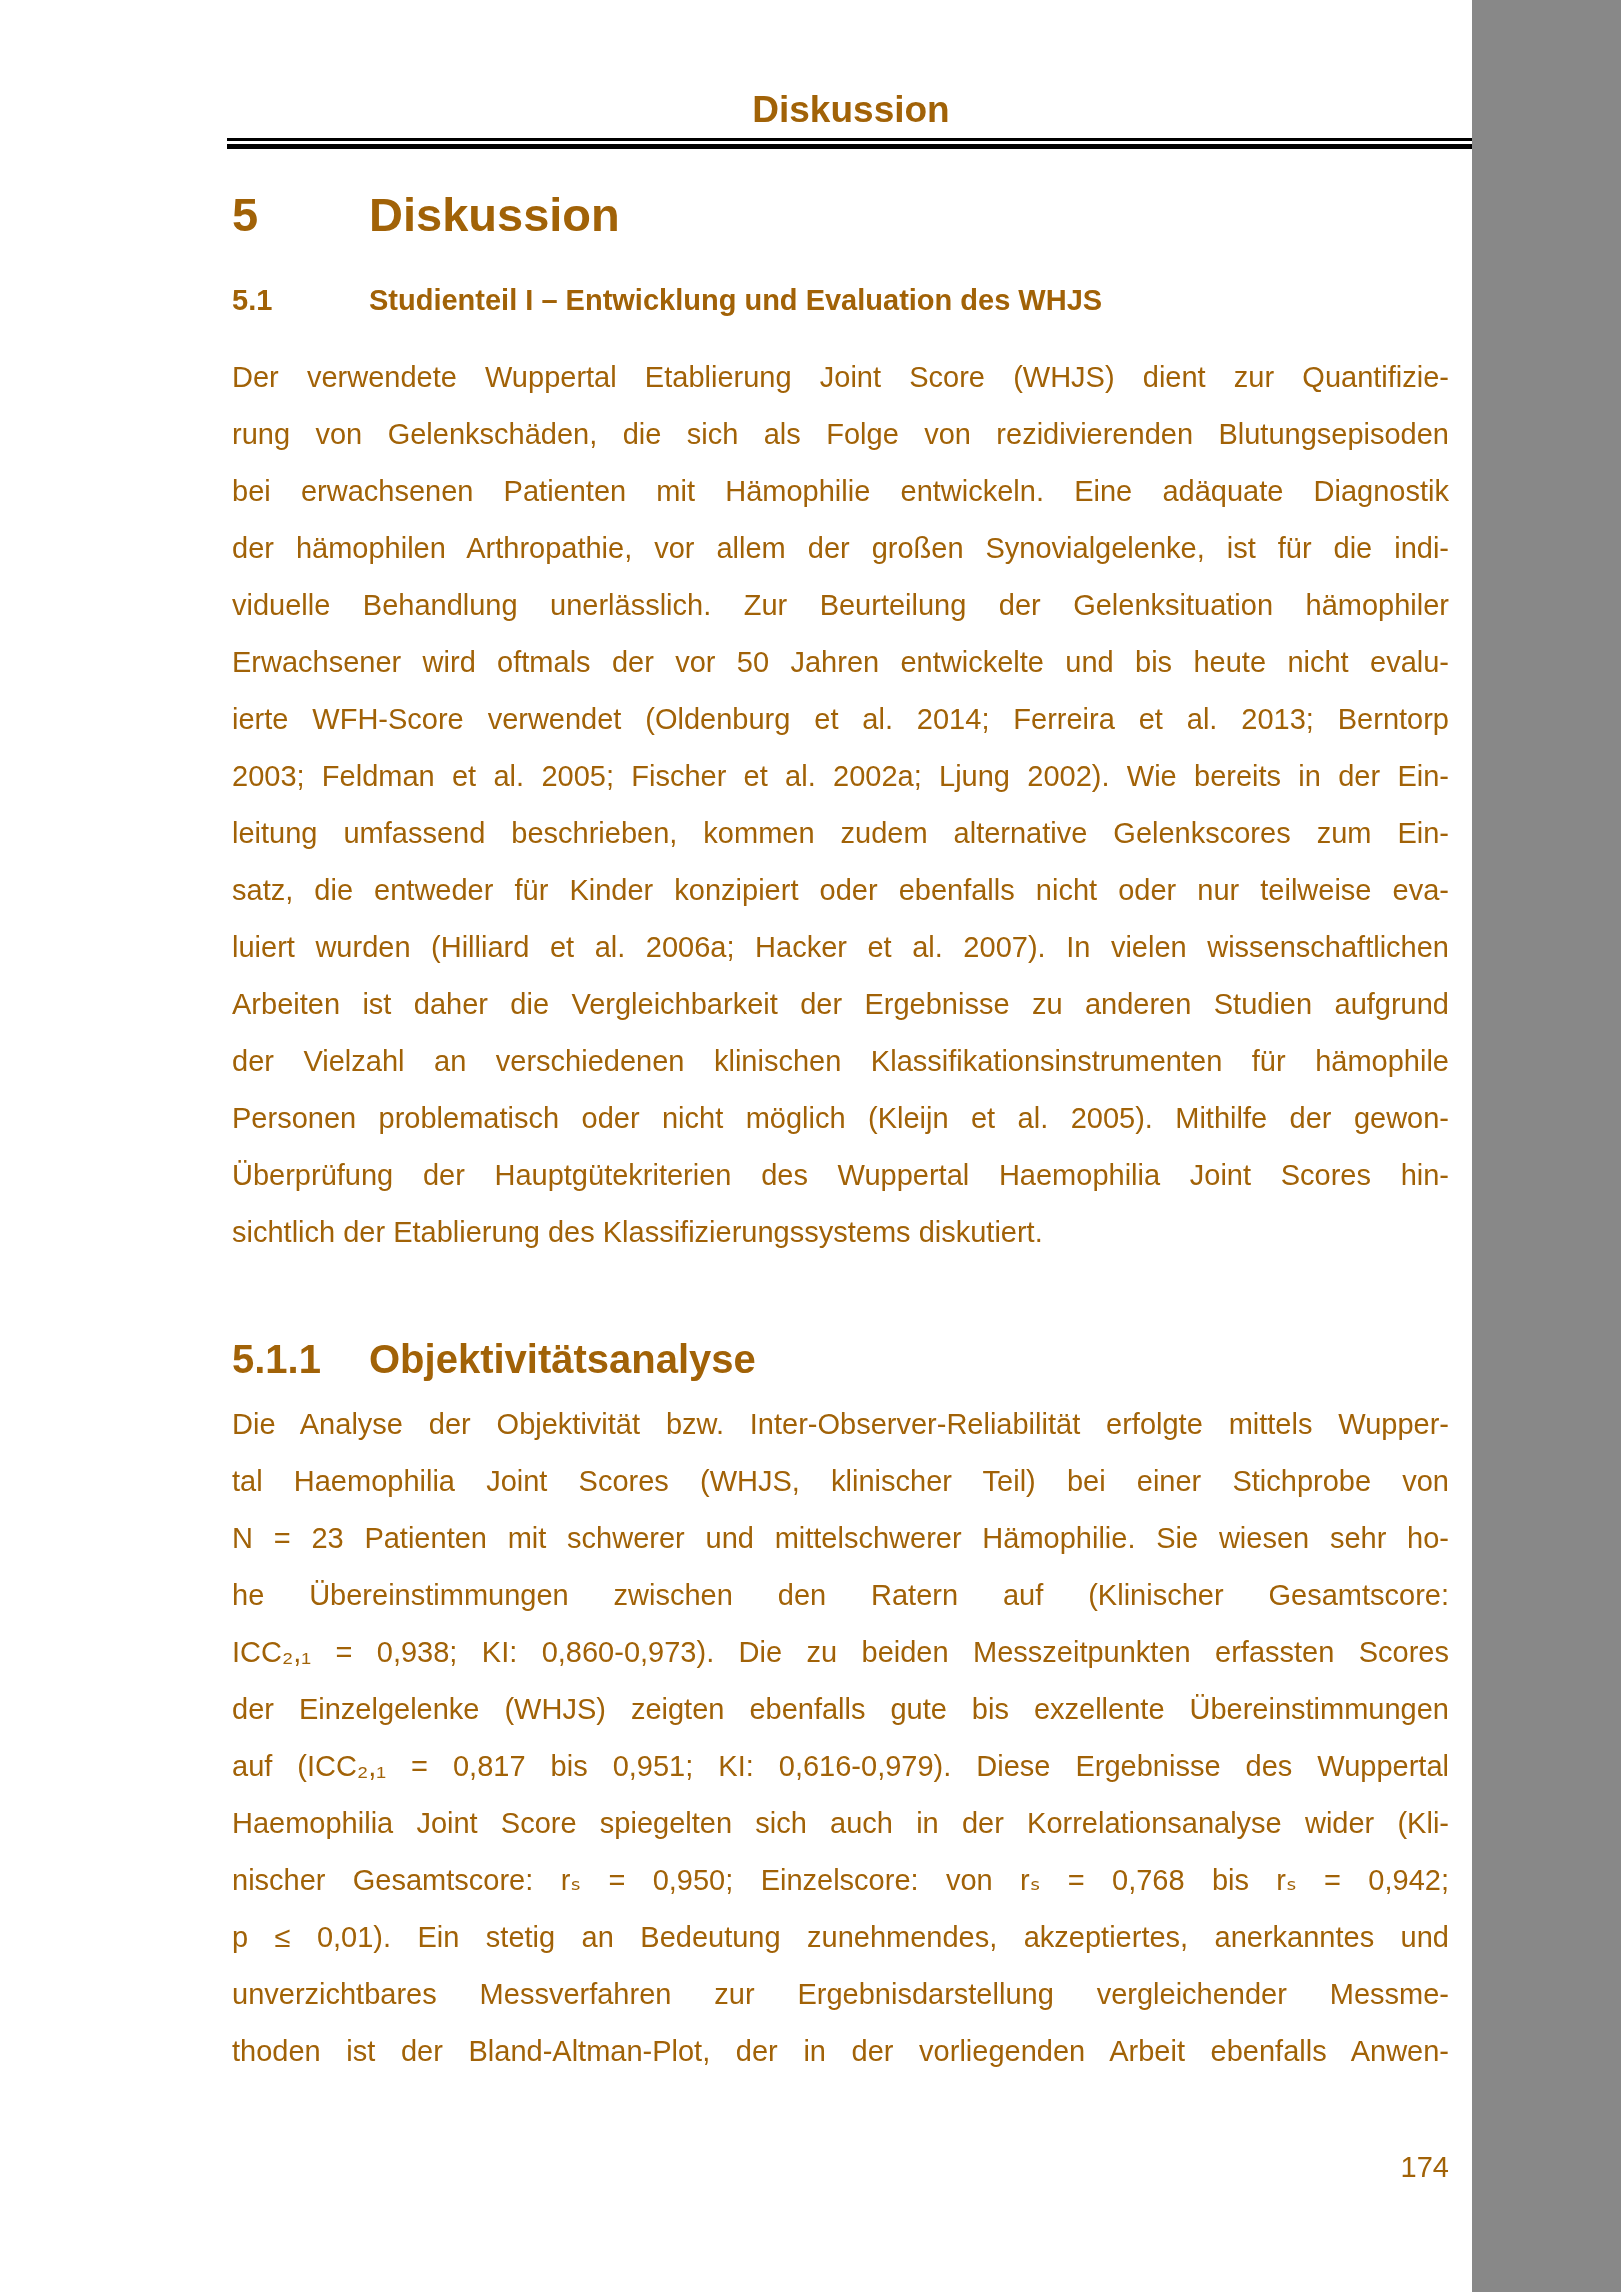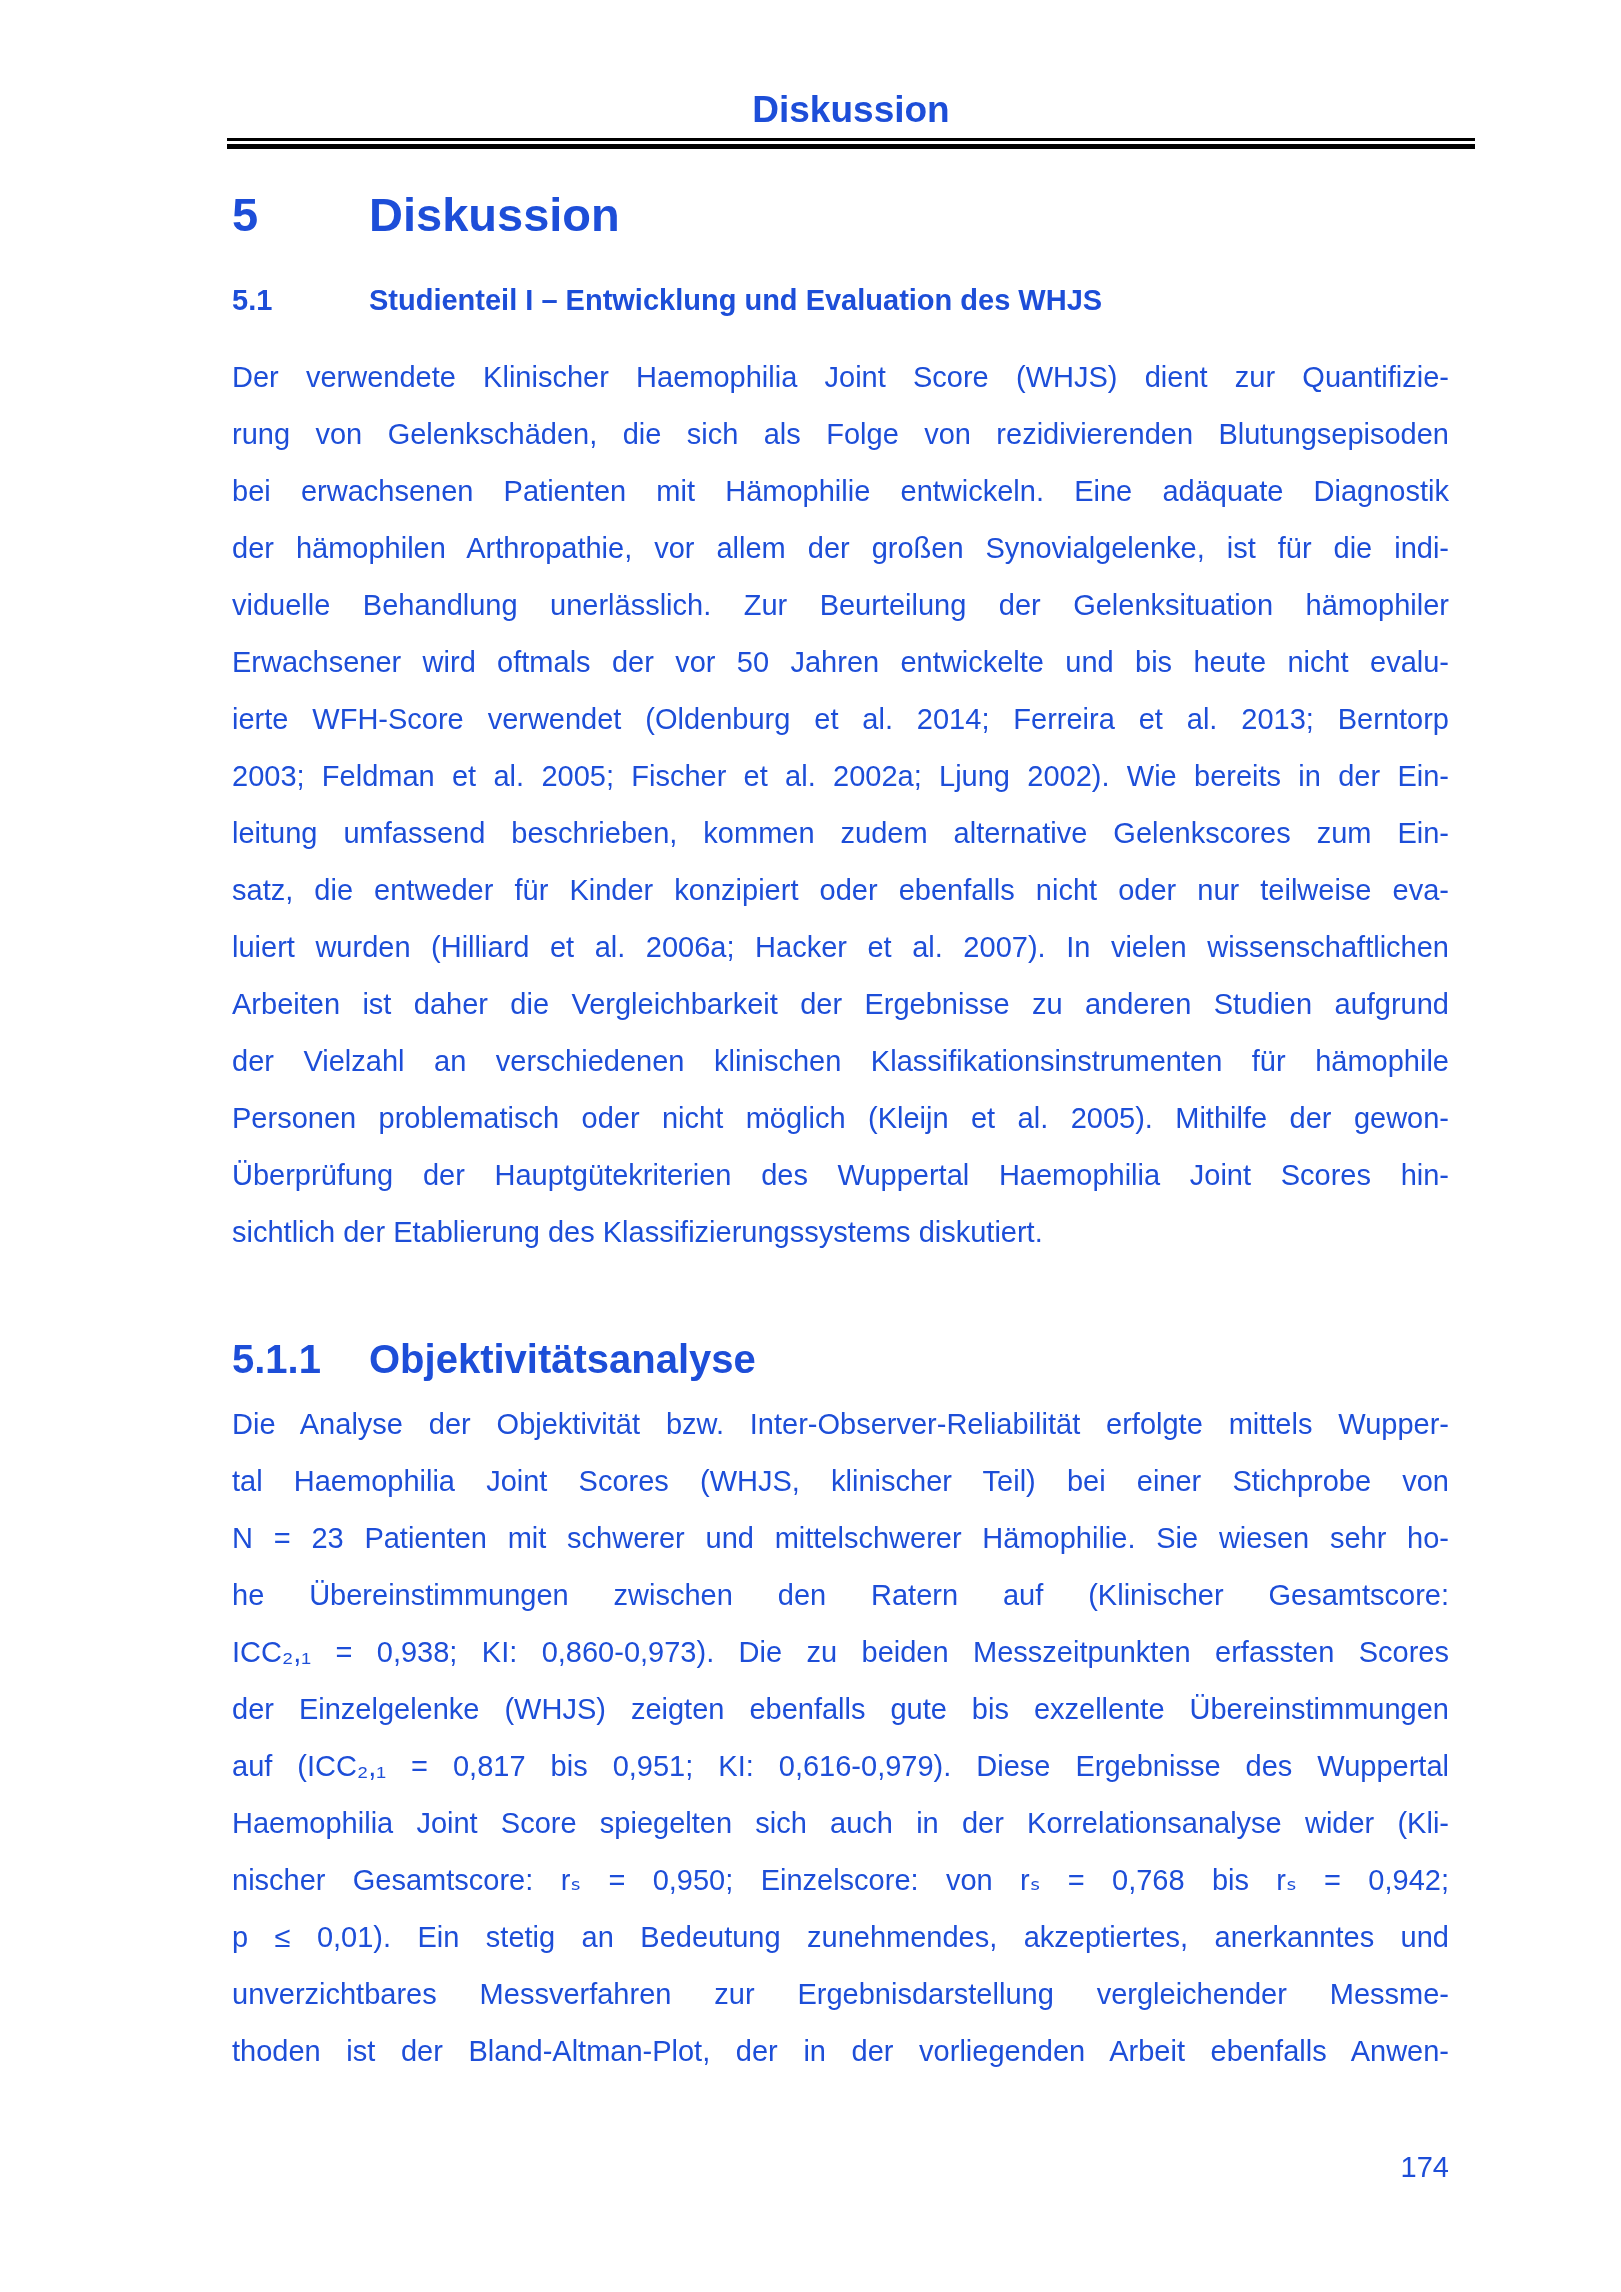--- a/index.html
+++ b/index.html
@@ -1,21 +1,21 @@
 <!DOCTYPE html>
 <html><head>
 <meta charset="utf-8">
 <style>
   html,body{margin:0;padding:0;background:#888;}
   .page{
     position:relative;
-    width:1621px;height:2293px;
+    width:1472px;height:2293px;
     background:#ffffff;
     font-family:"Liberation Sans","DejaVu Sans",sans-serif;
-    color:#1d4ed8;
+    color:#a16207;
     overflow:hidden;
   }
   .running-head{
     position:absolute;left:227px;top:91px;width:1248px;
     font-size:37px;font-weight:bold;line-height:1;
     text-align:center;
   }
   .header-rule{
     position:absolute;left:227px;top:138px;width:1248px;
     height:2.9px;
@@ -78,21 +78,21 @@
     <span class="num">5</span>
     <span class="ttl">Diskussion</span>
   </div>
 
   <div class="h2">
     <span class="num">5.1</span>
     <span class="ttl">Studienteil I – Entwicklung und Evaluation des WHJS</span>
   </div>
 
   <div class="para para-1">
-      <div class="line">Der verwendete Klinischer Haemophilia Joint Score (WHJS) dient zur Quantifizie-</div>
+      <div class="line">Der verwendete Wuppertal Etablierung Joint Score (WHJS) dient zur Quantifizie-</div>
       <div class="line">rung von Gelenkschäden, die sich als Folge von rezidivierenden Blutungsepisoden</div>
       <div class="line">bei erwachsenen Patienten mit Hämophilie entwickeln. Eine adäquate Diagnostik</div>
       <div class="line">der hämophilen Arthropathie, vor allem der großen Synovialgelenke, ist für die indi-</div>
       <div class="line">viduelle Behandlung unerlässlich. Zur Beurteilung der Gelenksituation hämophiler</div>
       <div class="line">Erwachsener wird oftmals der vor 50 Jahren entwickelte und bis heute nicht evalu-</div>
       <div class="line">ierte WFH-Score verwendet (Oldenburg et al. 2014; Ferreira et al. 2013; Berntorp</div>
       <div class="line">2003; Feldman et al. 2005; Fischer et al. 2002a; Ljung 2002). Wie bereits in der Ein-</div>
       <div class="line">leitung umfassend beschrieben, kommen zudem alternative Gelenkscores zum Ein-</div>
       <div class="line">satz, die entweder für Kinder konzipiert oder ebenfalls nicht oder nur teilweise eva-</div>
       <div class="line">luiert wurden (Hilliard et al. 2006a; Hacker et al. 2007). In vielen wissenschaftlichen</div>

